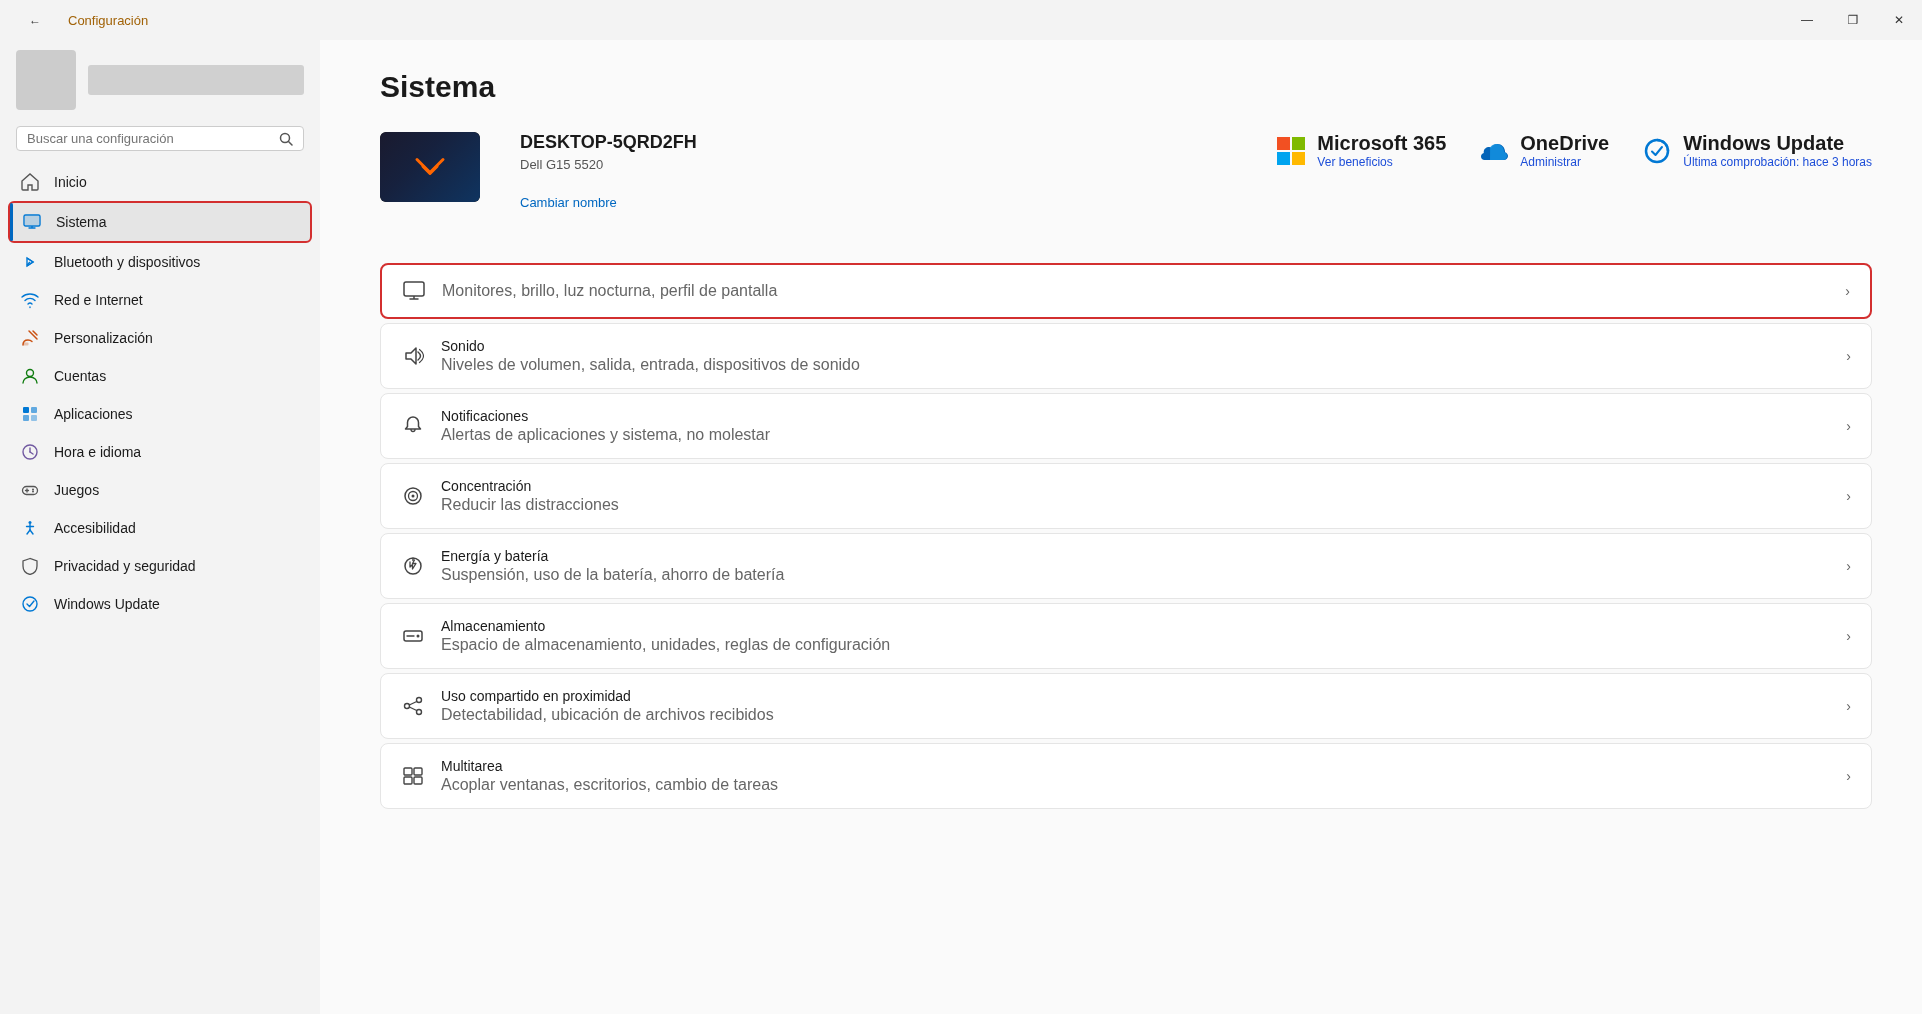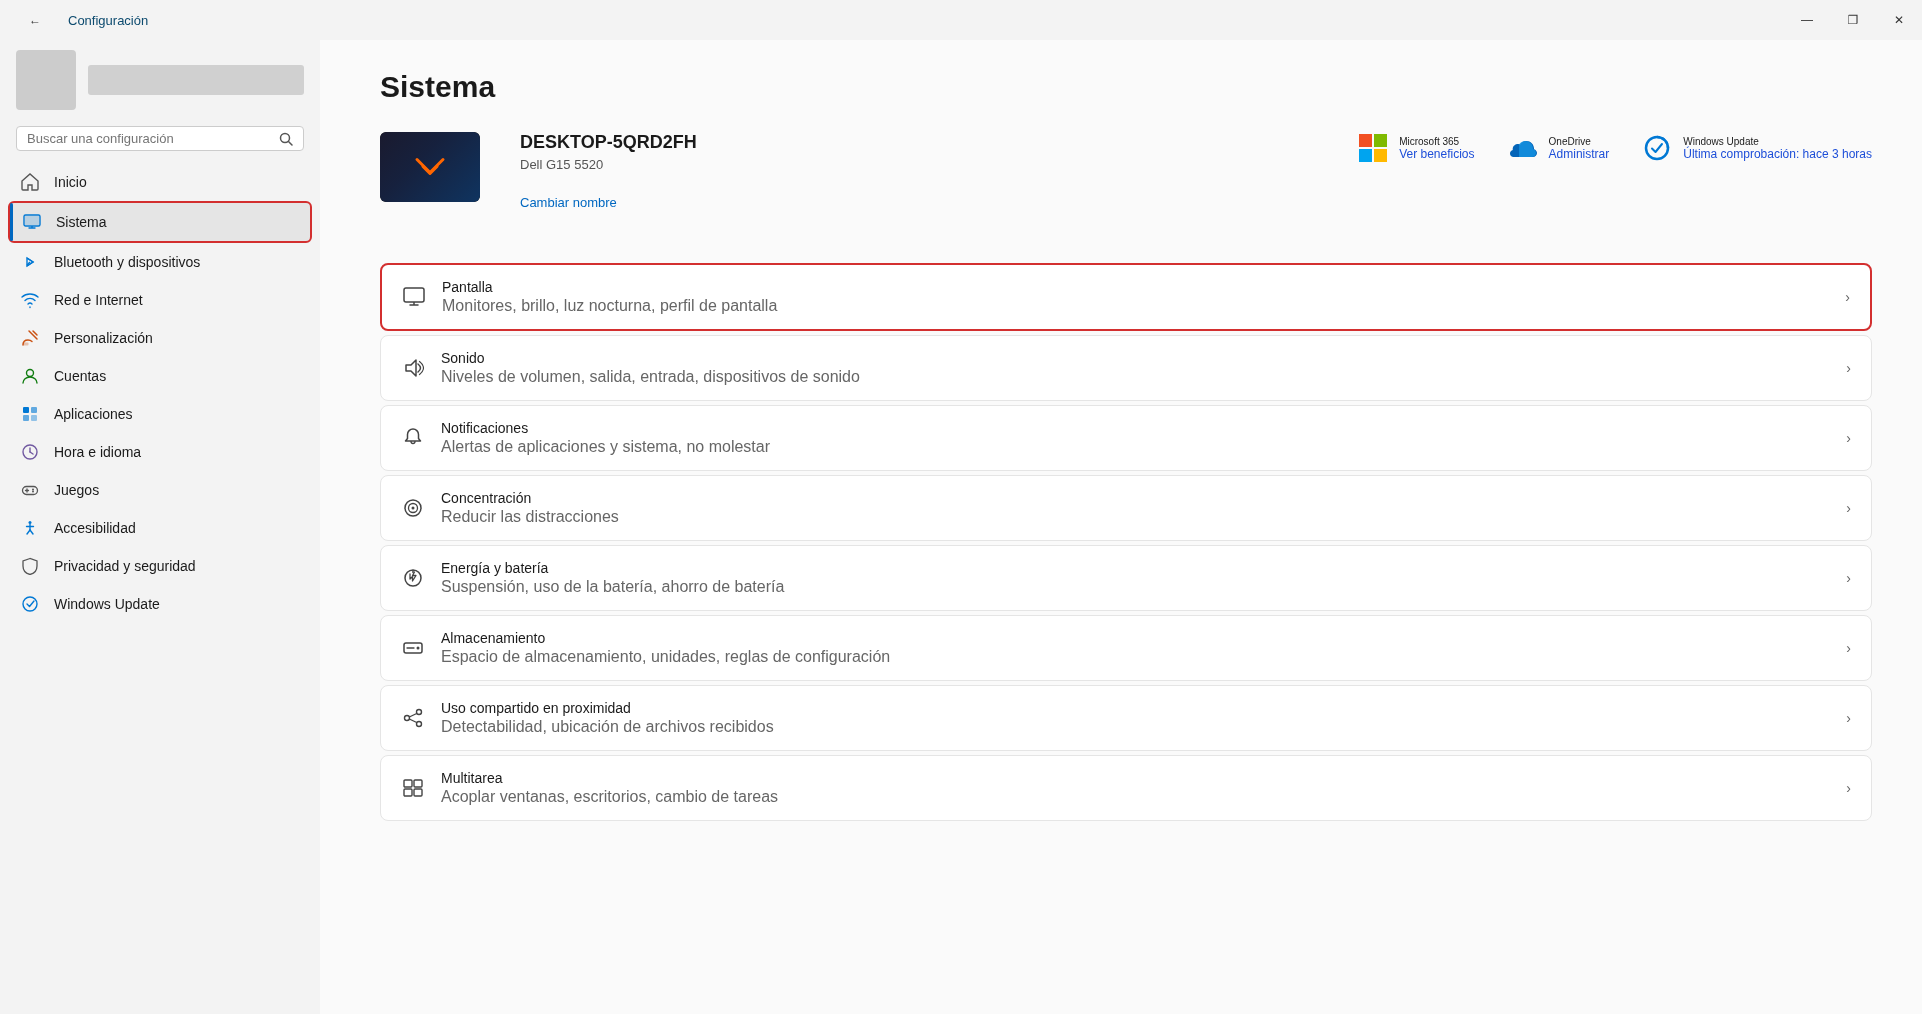--- a/index.html
+++ b/index.html
@@ -23,21 +23,21 @@
       padding: 0 0 0 12px;
       flex-shrink: 0;
     }
     .titlebar-left {
       display: flex;
       align-items: center;
       gap: 10px;
     }
     .titlebar-title {
       font-size: 13px;
-      color: #0c4a6e;
+      color: #a16207;
     }
     .titlebar-controls {
       display: flex;
       align-items: center;
     }
     .titlebar-btn {
       width: 46px;
       height: 40px;
       display: flex;
       align-items: center;
@@ -231,22 +231,22 @@
     }
     .system-link-icon {
       width: 32px;
       height: 32px;
       display: flex;
       align-items: center;
       justify-content: center;
       flex-shrink: 0;
     }
     .system-link-text .link-title {
-      font-size: 10px;
-      font-weight: 400;
+      font-size: 20px;
+      font-weight: 700;
       color: #1a1a1a;
     }
     .system-link-text .link-sub {
       font-size: 12px;
       color: #1d4ed8;
     }
 
     
     .settings-list {
       display: flex;
@@ -544,21 +544,20 @@
 
       <div class="settings-item highlighted">
         <div class="settings-item-icon">
           <svg width="22" height="22" viewBox="0 0 22 22" fill="none">
             <rect x="1" y="2" width="20" height="14" rx="2" stroke="#444" stroke-width="1.5" fill="none"></rect>
             <line x1="7" y1="19" x2="15" y2="19" stroke="#444" stroke-width="1.5" stroke-linecap="round"></line>
             <line x1="11" y1="16" x2="11" y2="19" stroke="#444" stroke-width="1.5"></line>
           </svg>
         </div>
         <div class="settings-item-text">
-          <div class="settings-item-title">Pantalla</div>
           <div class="settings-item-desc">Monitores, brillo, luz nocturna, perfil de pantalla</div>
         </div>
         <span class="settings-item-arrow">›</span>
       </div>
 
       <div class="settings-item">
         <div class="settings-item-icon">
           <svg width="22" height="22" viewBox="0 0 22 22" fill="none">
             <polygon points="4,8 9,8 14,3 14,19 9,14 4,14" stroke="#444" stroke-width="1.5" fill="none" stroke-linejoin="round"></polygon>
             <path d="M16 7c1.5 1.2 2.5 2.8 2.5 4s-1 2.8-2.5 4" stroke="#444" stroke-width="1.5" stroke-linecap="round" fill="none"></path>

